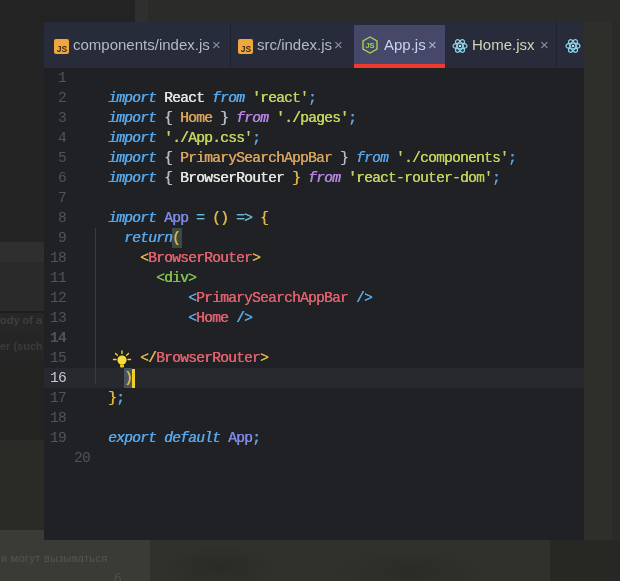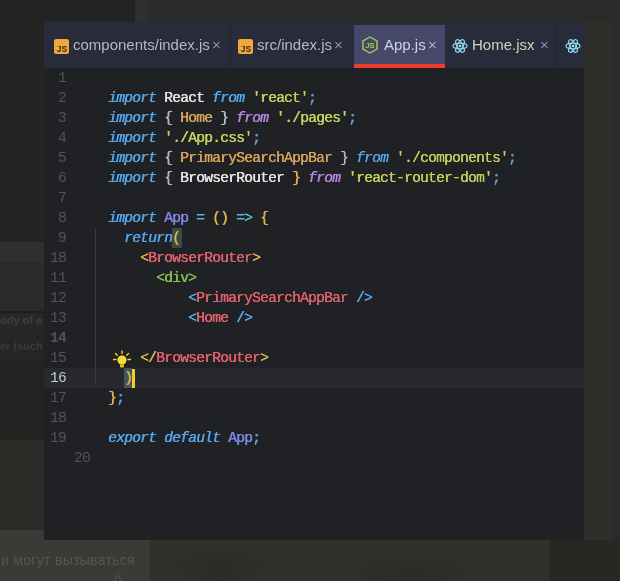--- a/index.html
+++ b/index.html
@@ -47,21 +47,21 @@
 <div class="abs" style="left:0;top:440px;width:44px;height:90px;background:#2a2a27;"></div>
 <div class="abs" style="left:0;top:530px;width:44px;height:51px;background:#3a3a37;"></div>
 <div class="abs" style="left:0;top:314px;width:44px;height:14px;overflow:hidden;color:#3f3f3f;font-weight:bold;font-size:11px;">ody of a fu</div>
 <div class="abs" style="left:0;top:340px;width:44px;height:14px;overflow:hidden;color:#3b3b3b;font-weight:bold;font-size:11px;">er (such a</div>
 
 <div class="abs" style="left:0;top:540px;width:620px;height:41px;background:#31312c;"></div>
 <div class="abs" style="left:0;top:540px;width:150px;height:41px;background:#3a3a37;"></div>
 <div class="abs" style="left:550px;top:540px;width:70px;height:41px;background:#272724;"></div>
 <div class="abs" style="left:160px;top:545px;width:120px;height:36px;background:radial-gradient(ellipse at 50% 60%, #2a2b26 0%, rgba(42,43,38,0) 70%);"></div>
 <div class="abs" style="left:330px;top:548px;width:160px;height:33px;background:radial-gradient(ellipse at 50% 70%, #2b2c27 0%, rgba(43,44,39,0) 70%);"></div>
-<div class="abs" style="left:1px;top:552px;font-size:14px;color:#57554f;letter-spacing:0.3px;">и могут вызываться</div>
+<div class="abs" style="left:1px;top:552px;font-size:11px;color:#57554f;letter-spacing:0.3px;">и могут вызываться</div>
 <div class="abs" style="left:114px;top:571px;font-size:13px;color:#514f49;">б</div>
 
 <div id="win">
 
   <div id="tabbar">
 
     <svg class="abs" style="left:10px;top:17px;" width="15" height="15">
         <rect x="0" y="0" width="15" height="15" rx="2" fill="#efa73e"></rect>
         <text x="13.2" y="13" font-size="8.5" font-weight="bold" fill="#3a2c10" text-anchor="end" font-family="Liberation Sans">JS</text>
       </svg>

